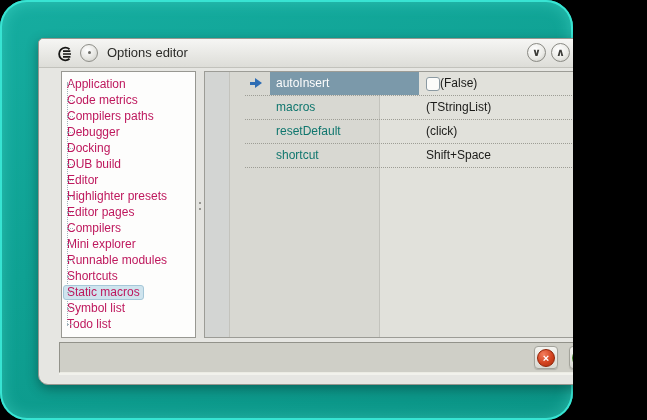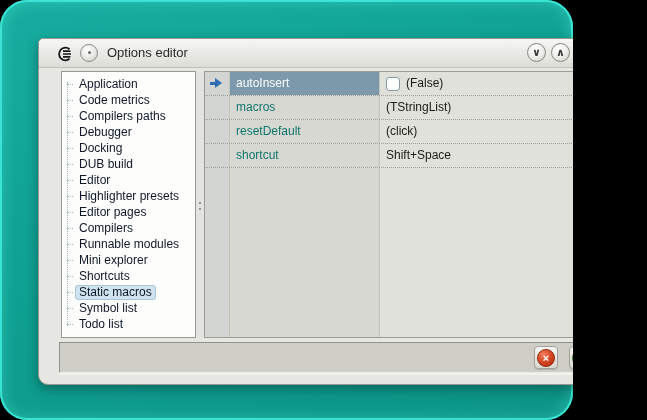--- a/index.html
+++ b/index.html
@@ -22,43 +22,43 @@
   .title{position:absolute;left:68px;top:0;line-height:28px;font-size:13px;color:#2b2b28;}
   .tb-btn{position:absolute;top:4px;width:19px;height:19px;border-radius:50%;box-sizing:border-box;
           background:radial-gradient(circle at 40% 32%,#ffffff,#ececE8 55%,#c9c9c3);
           border:1px solid #8a8a84;color:#3c3c38;font-size:11px;font-weight:bold;
           text-align:center;line-height:17px;}
   .tb-shade{right:64px;} .tb-max{right:40px;} .tb-close{right:13px;font-size:13px;}
   
   .tree{position:absolute;left:22px;top:32px;width:135px;height:267px;box-sizing:border-box;
         background:#fdfdfc;border:1px solid #989892;padding-top:4px;overflow:hidden;}
   .tree::before{content:"";position:absolute;left:5px;top:10px;height:244px;border-left:1px dotted #9fb3bb;}
-  .tree-item{position:relative;height:16px;line-height:16px;font-size:12px;color:#0f172a;
-             padding-left:13px;white-space:nowrap;cursor:default;}
+  .tree-item{position:relative;height:16px;line-height:16px;font-size:12px;color:#be185d;
+             padding-left:1px;white-space:nowrap;cursor:default;}
   .tree-item::before{content:"";position:absolute;left:5px;top:8px;width:6px;border-top:1px dotted #9fb3bb;}
   .tree-item .lbl{display:inline-block;padding:0 3px;border:1px solid transparent;border-radius:3px;line-height:13px;}
   .tree-item.selected .lbl{background:#cfe4ee;border-color:#a5c7d8;}
   
   .vsplit{position:absolute;top:32px;width:8px;height:267px;background:#e3e3df;}
   .vsplit.left{left:157px;} .vsplit.right{left:559px;background:#e6e6e2;}
   .vsplit i{position:absolute;left:3px;width:2px;height:2px;background:#7d7d77;border-radius:50%;}
   .vsplit i:nth-child(1){top:131px;} .vsplit i:nth-child(2){top:137px;}
   
   .grid{position:absolute;left:165px;top:32px;width:394px;height:267px;box-sizing:border-box;
         background:#d9d9d3;border:1px solid #9c9c96;}
   .col-gutter{position:absolute;left:0;top:0;width:24px;height:100%;background:#d3d5d3;border-right:1px solid #c3c3bd;}
   .col-name {position:absolute;left:25px;top:0;width:149px;height:100%;background:#d8d8d2;border-right:1px solid #c3c3bd;}
   .col-value{position:absolute;left:175px;top:0;width:200px;height:100%;background:#e1e1db;}
-  .rows{position:absolute;left:0;top:0;width:375px;}
+  .rows{position:absolute;left:0;top:0;width:375px;padding-left:40px;}
   .prow{position:relative;height:23px;border-bottom:1px dotted #9d9d95;}
   .pname{position:absolute;left:25px;top:0;width:149px;height:23px;line-height:23px;
          font-size:12px;color:#0f766e;padding-left:6px;box-sizing:border-box;}
   .prow.selected .pname{background:#7b99aa;color:#fdfdfd;}
   .pval{position:absolute;left:175px;top:0;width:196px;height:23px;line-height:23px;
-        font-size:12px;color:#1b1b19;padding-left:6px;display:flex;align-items:center;gap:6px;}
+        font-size:12px;color:#1b1b19;padding-left:6px;display:flex;align-items:center;gap:0;}
   .checkbox{width:14px;height:14px;background:#fcfcfa;border:1px solid #8b9aa2;border-radius:3px;
             box-sizing:border-box;flex:none;}
   .arrow{position:absolute;left:5px;top:6px;width:13px;height:11px;}
   .arrow::before{content:"";position:absolute;left:0;top:4px;width:6px;height:3px;background:#2e6db4;}
   .arrow::after{content:"";position:absolute;left:5px;top:0;border-left:7px solid #2e6db4;
                 border-top:5.5px solid transparent;border-bottom:5.5px solid transparent;}
   
   .sbar{position:absolute;right:1px;top:0;width:17px;height:100%;background:#dcdcd6;}
   .sb-btn{position:absolute;left:0;width:17px;height:14px;text-align:center;font-size:9px;
           color:#55555a;line-height:14px;}
@@ -106,22 +106,22 @@
       <div class="tree-item"><span class="lbl">Application</span></div>
       <div class="tree-item"><span class="lbl">Code metrics</span></div>
       <div class="tree-item"><span class="lbl">Compilers paths</span></div>
       <div class="tree-item"><span class="lbl">Debugger</span></div>
       <div class="tree-item"><span class="lbl">Docking</span></div>
       <div class="tree-item"><span class="lbl">DUB build</span></div>
       <div class="tree-item"><span class="lbl">Editor</span></div>
       <div class="tree-item"><span class="lbl">Highlighter presets</span></div>
       <div class="tree-item"><span class="lbl">Editor pages</span></div>
       <div class="tree-item"><span class="lbl">Compilers</span></div>
+      <div class="tree-item"><span class="lbl">Mini explorer</span></div>
       <div class="tree-item"><span class="lbl">Runnable modules</span></div>
-      <div class="tree-item"><span class="lbl">Mini explorer</span></div>
       <div class="tree-item"><span class="lbl">Shortcuts</span></div>
       <div class="tree-item selected"><span class="lbl">Static macros</span></div>
       <div class="tree-item"><span class="lbl">Symbol list</span></div>
       <div class="tree-item"><span class="lbl">Todo list</span></div>
     </div>
 
     <div class="vsplit left">
         <i></i>
         <i></i>
       </div>

